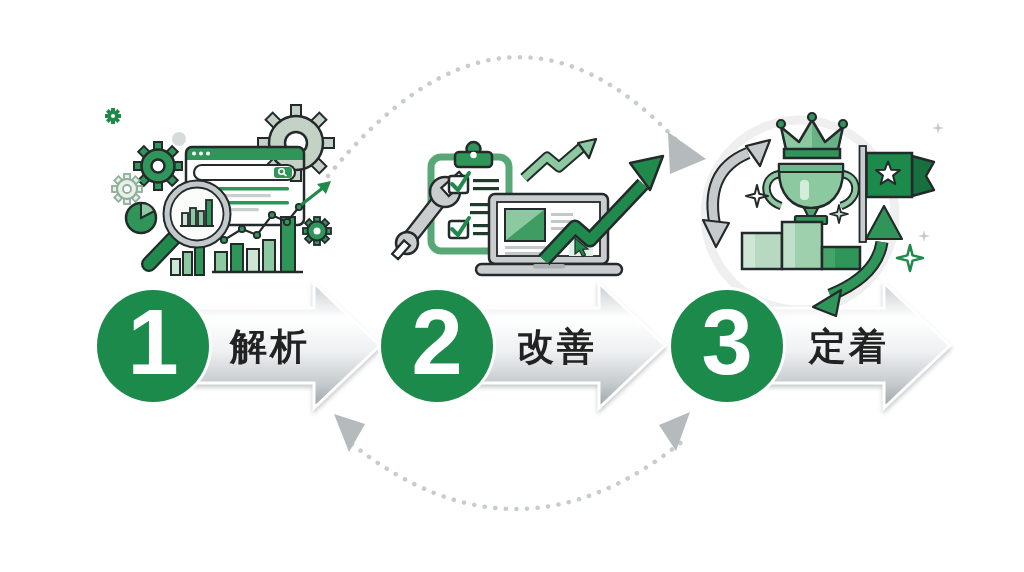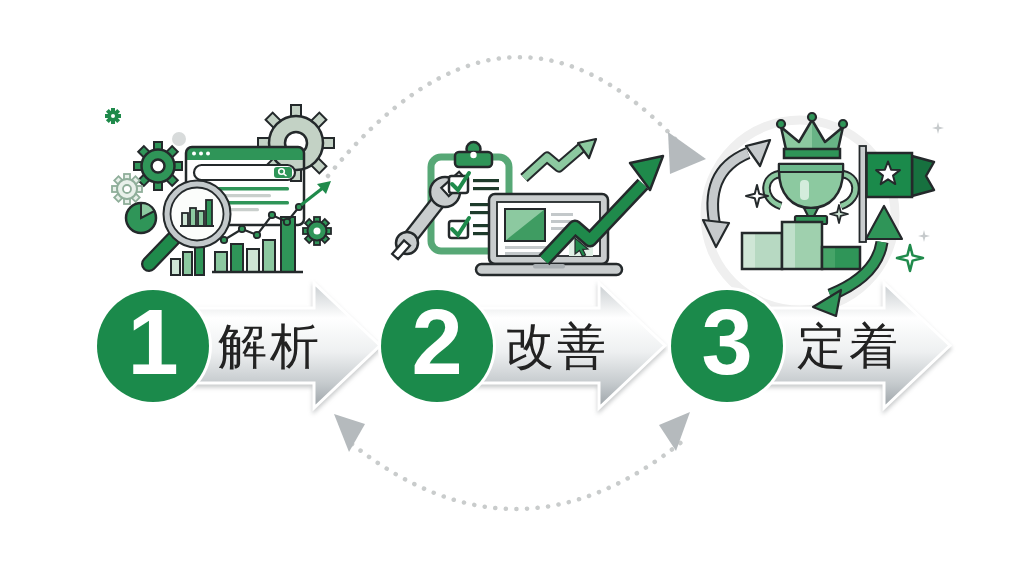--- a/index.html
+++ b/index.html
@@ -14,21 +14,21 @@
     background:var(--green-primary,#1b8a4b);
     box-shadow:0 0 0 3px #ffffff;
     display:flex;align-items:center;justify-content:center;
   }
   .step-number{
     color:#ffffff;font-size:92px;font-weight:800;line-height:1;
     transform:translateY(-4px);
   }
   .step-label{
     position:absolute;transform:translate(-50%,-50%);
-    font-size:49px;font-weight:400;color:var(--text-dark,#222222);
+    font-size:37px;font-weight:700;color:var(--text-dark,#222222);
     letter-spacing:3px;white-space:nowrap;
   }
   .arrow-shadow{filter:drop-shadow(0 3px 2px rgba(100,105,110,0.35));}
 </style>
 </head>
 <body>
 
 <div class="canvas">
 
   <svg class="abs" style="left:0;top:0" width="1024" height="572" viewBox="0 0 1024 572">

